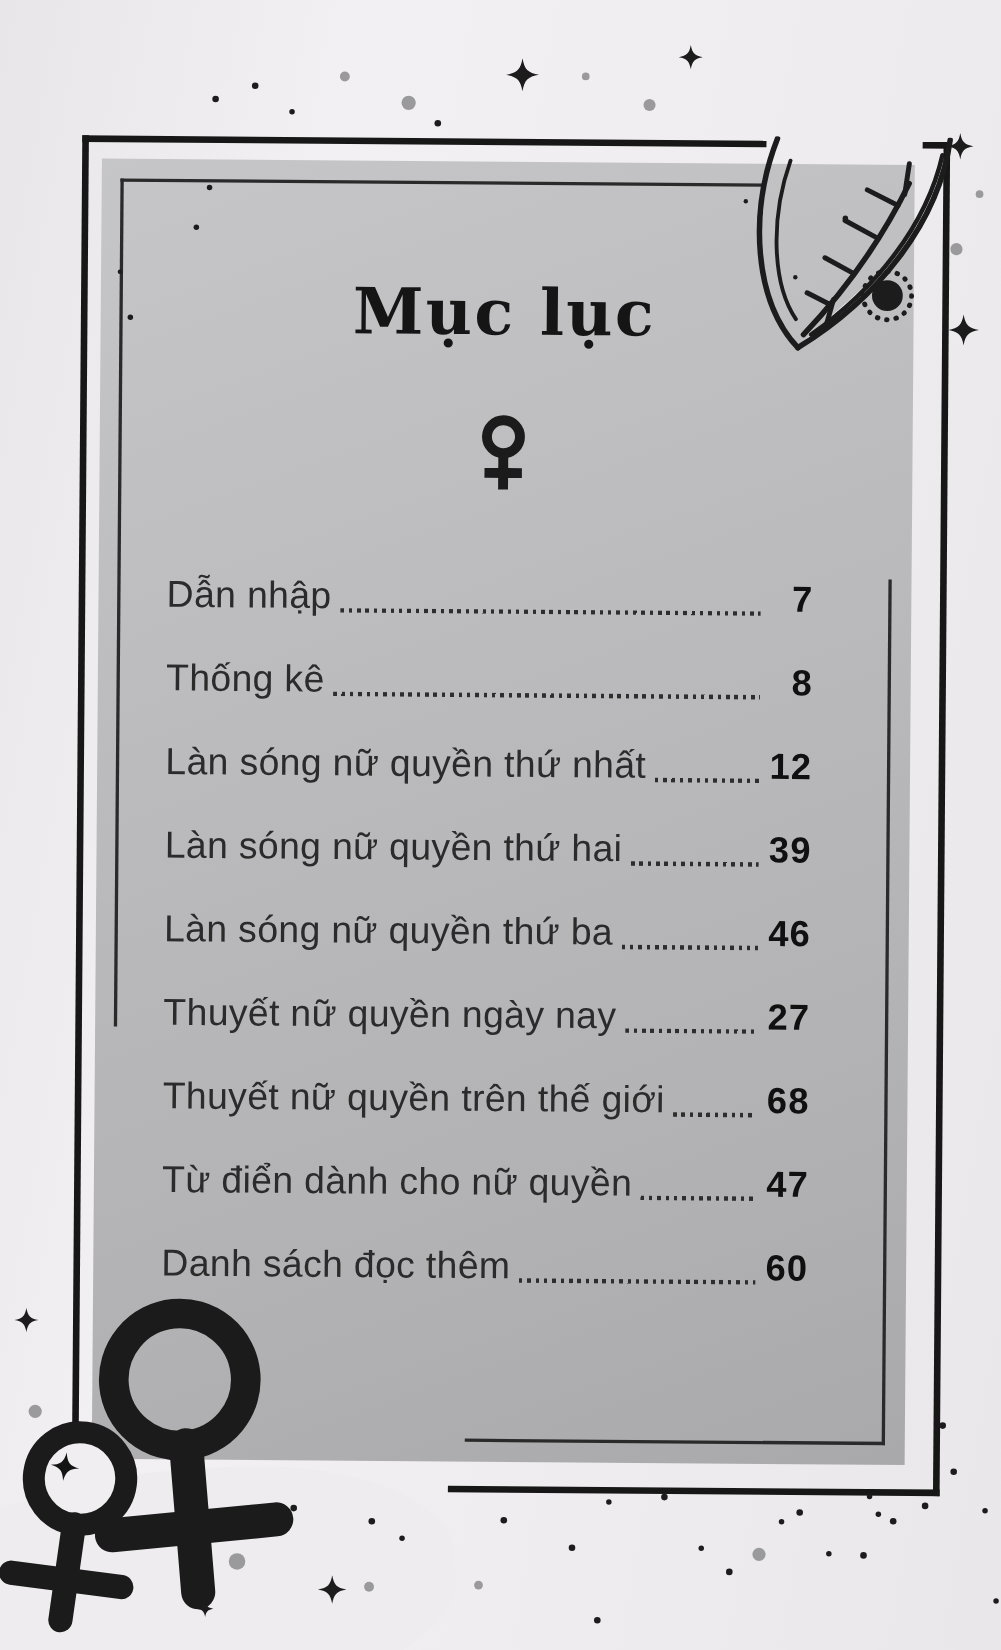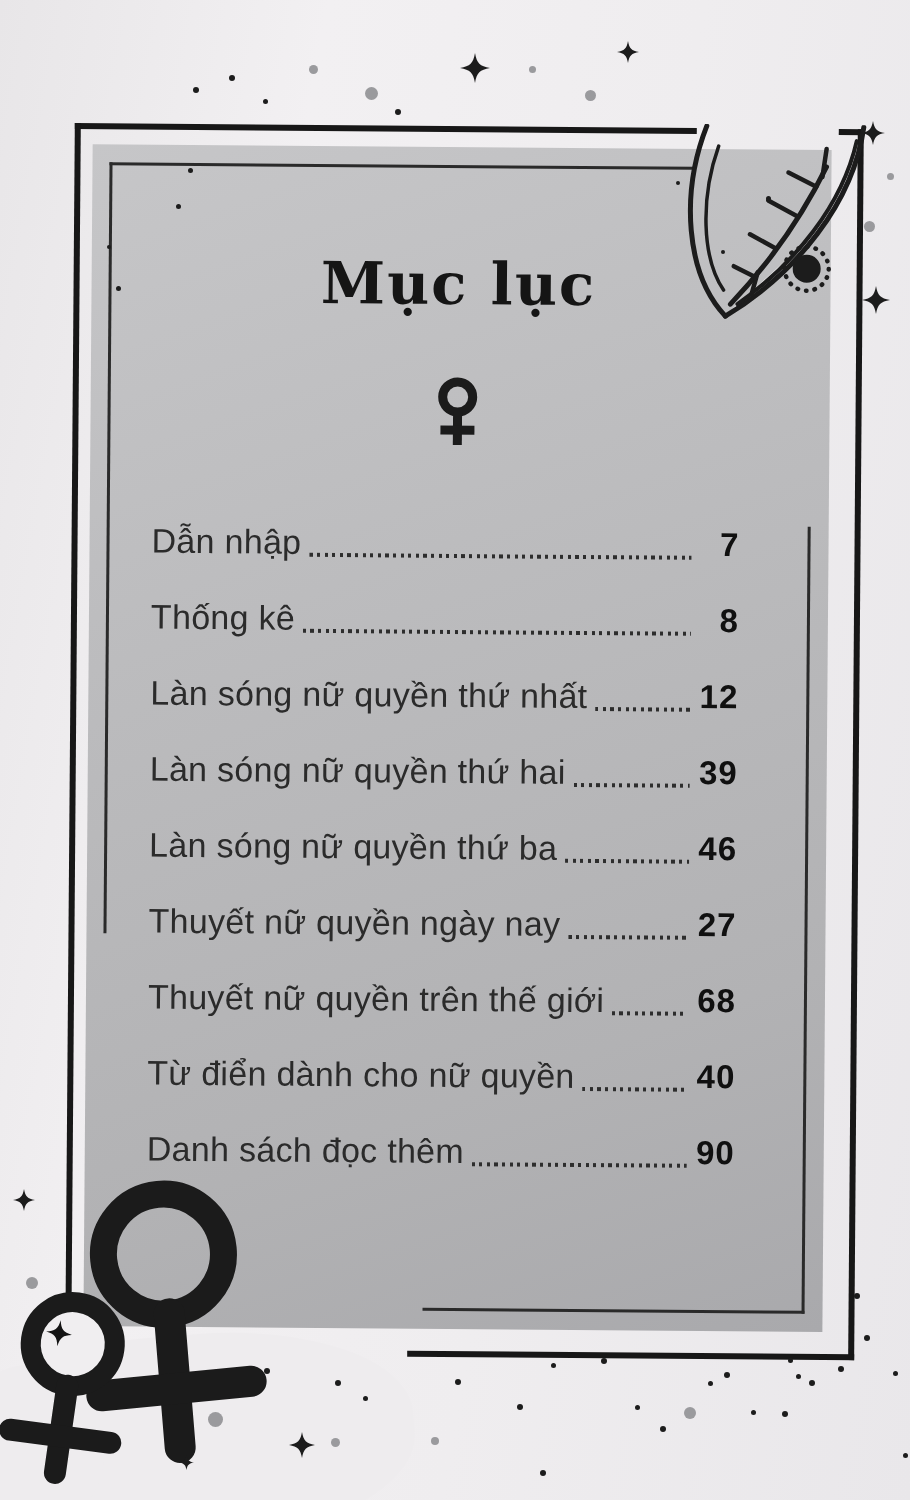--- a/index.html
+++ b/index.html
@@ -127,27 +127,27 @@
 
   <div class="toc-row">
     <span class="toc-label">Thuyết nữ quyền trên thế giới</span>
     <span class="toc-leader"></span>
     <span class="toc-page">68</span>
   </div>
 
   <div class="toc-row">
     <span class="toc-label">Từ điển dành cho nữ quyền</span>
     <span class="toc-leader"></span>
-    <span class="toc-page">40</span>
+    <span class="toc-page">47</span>
   </div>
 
   <div class="toc-row">
     <span class="toc-label">Danh sách đọc thêm</span>
     <span class="toc-leader"></span>
-    <span class="toc-page">90</span>
+    <span class="toc-page">60</span>
   </div>
 </div>
 
     <svg class="leaf" width="192" height="202" viewBox="0 0 192 202">
       <path d="M187,2 C177,78 121,148 50,192 C78,160 150,112 172,52 C179,34 185,18 187,2 Z" fill="#f0eef0"></path>
       <path d="M30,2 C4,70 10,150 50,192" fill="none" stroke="#1c1c1c" stroke-width="5" stroke-linecap="round"></path>
       <path d="M187,2 C177,78 121,148 50,192" fill="none" stroke="#1c1c1c" stroke-width="5" stroke-linecap="round"></path>
       <path d="M180,16 C166,80 120,138 62,180" fill="none" stroke="#1c1c1c" stroke-width="4" stroke-linecap="round"></path>
       <path d="M42,22 C24,74 26,134 48,166" fill="none" stroke="#1c1c1c" stroke-width="3.5" stroke-linecap="round"></path>
       <path d="M55,180 C85,148 122,100 150,42" fill="none" stroke="#1c1c1c" stroke-width="5" stroke-linecap="round"></path>

